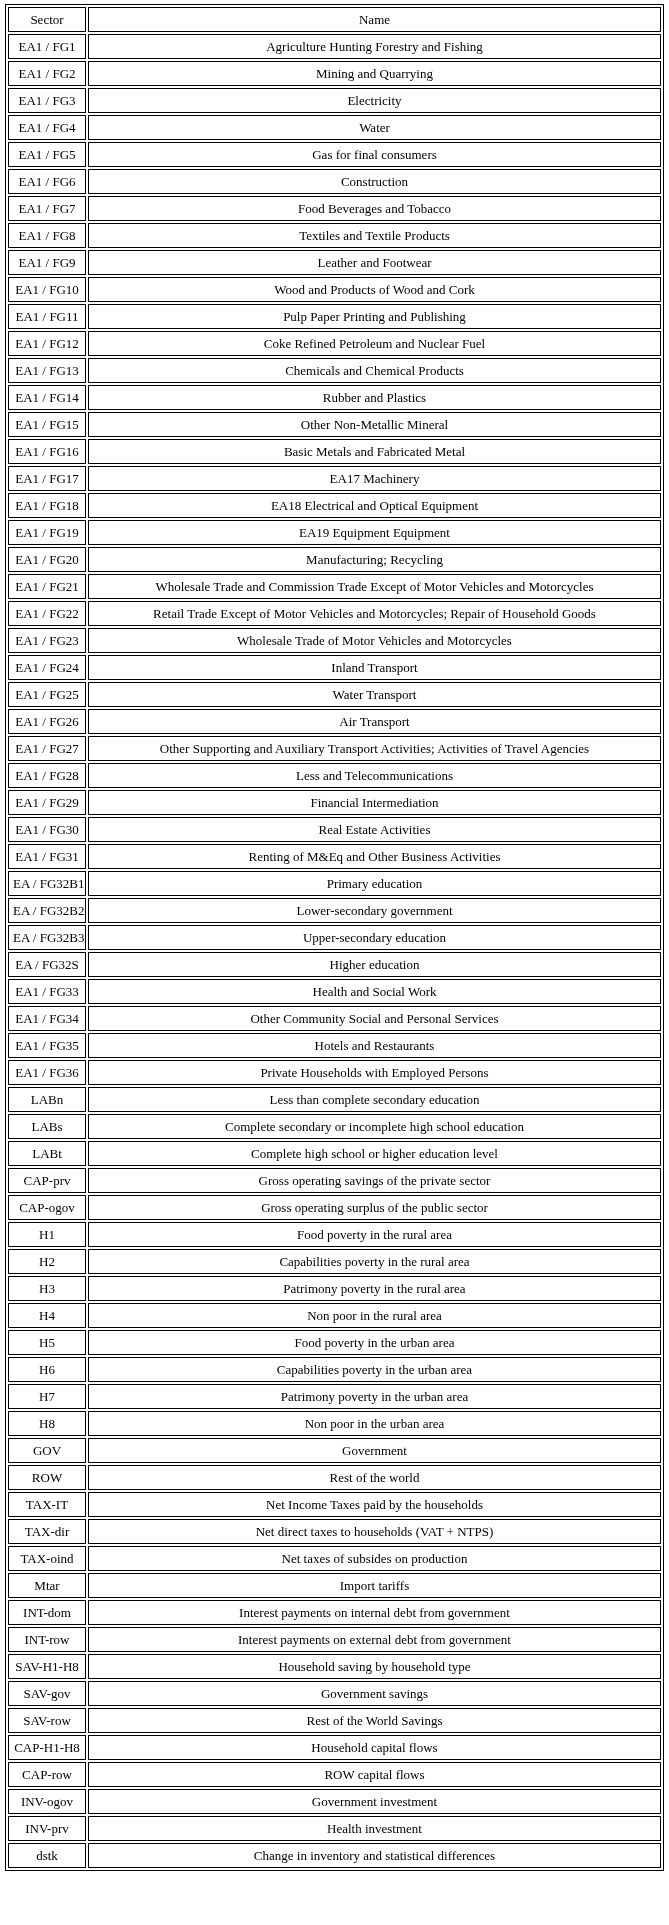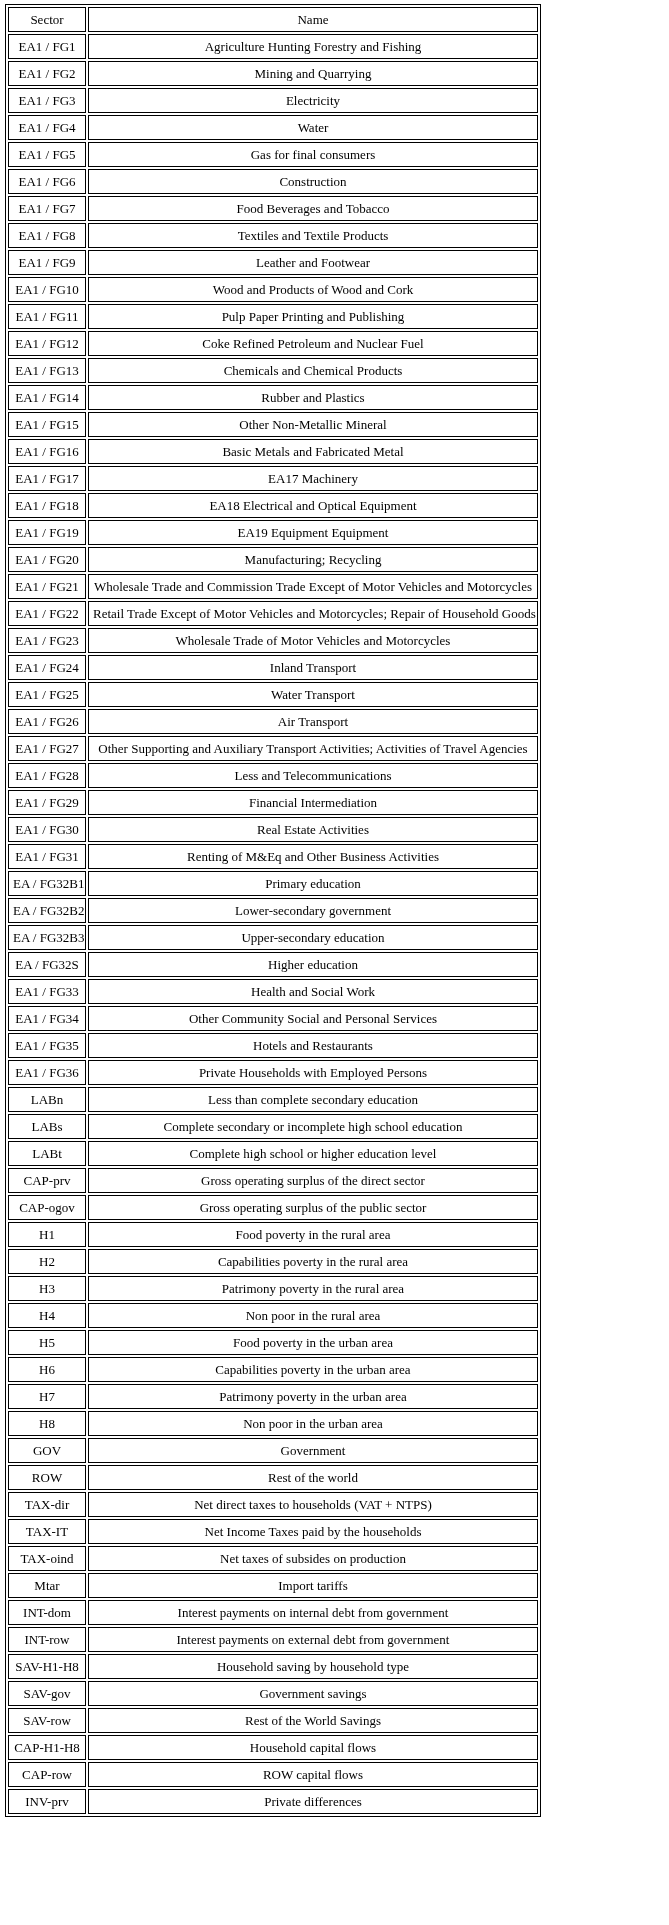--- a/index.html
+++ b/index.html
@@ -6,21 +6,21 @@
     margin: 0;
     padding: 0;
     background: #ffffff;
   }
   body {
     padding: 4px 5px;
     font-family: "Liberation Serif", "DejaVu Serif", serif;
     color: #000000;
   }
   table.sector-table {
-    width: 536px;
+    width: 659px;
     border-collapse: separate;
     border-spacing: 2px;
     border: 1px solid #000000;
     table-layout: fixed;
   }
   table.sector-table th,
   table.sector-table td {
     border: 1px solid #000000;
     font-size: 13px;
     line-height: 17px;
@@ -212,21 +212,21 @@
       <tr>
         <td>LABs</td>
         <td>Complete secondary or incomplete high school education</td>
       </tr>
       <tr>
         <td>LABt</td>
         <td>Complete high school or higher education level</td>
       </tr>
       <tr>
         <td>CAP-prv</td>
-        <td>Gross operating surplus of the direct sector</td>
+        <td>Gross operating savings of the private sector</td>
       </tr>
       <tr>
         <td>CAP-ogov</td>
         <td>Gross operating surplus of the public sector</td>
       </tr>
       <tr>
         <td>H1</td>
         <td>Food poverty in the rural area</td>
       </tr>
       <tr>
@@ -259,28 +259,28 @@
       </tr>
       <tr>
         <td>GOV</td>
         <td>Government</td>
       </tr>
       <tr>
         <td>ROW</td>
         <td>Rest of the world</td>
       </tr>
       <tr>
+        <td>TAX-IT</td>
+        <td>Net Income Taxes paid by the households</td>
+      </tr>
+      <tr>
         <td>TAX-dir</td>
         <td>Net direct taxes to households (VAT + NTPS)</td>
       </tr>
       <tr>
-        <td>TAX-IT</td>
-        <td>Net Income Taxes paid by the households</td>
-      </tr>
-      <tr>
         <td>TAX-oind</td>
         <td>Net taxes of subsides on production</td>
       </tr>
       <tr>
         <td>Mtar</td>
         <td>Import tariffs</td>
       </tr>
       <tr>
         <td>INT-dom</td>
         <td>Interest payments on internal debt from government</td>
@@ -303,17 +303,25 @@
       </tr>
       <tr>
         <td>CAP-H1-H8</td>
         <td>Household capital flows</td>
       </tr>
       <tr>
         <td>CAP-row</td>
         <td>ROW capital flows</td>
       </tr>
       <tr>
+        <td>INV-ogov</td>
+        <td>Government investment</td>
+      </tr>
+      <tr>
         <td>INV-prv</td>
-        <td>Private differences</td>
+        <td>Health investment</td>
+      </tr>
+      <tr>
+        <td>dstk</td>
+        <td>Change in inventory and statistical differences</td>
       </tr>
     </tbody>
 </table>
 
 </body></html>

